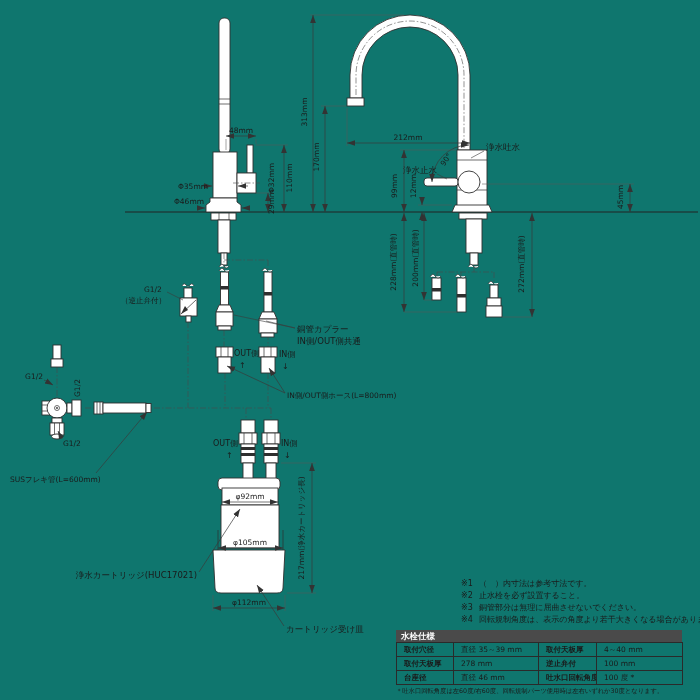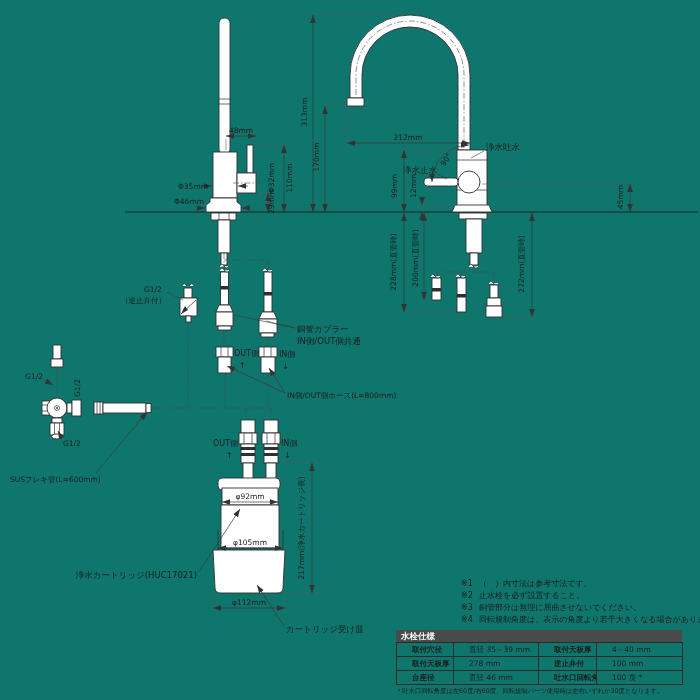--- a/index.html
+++ b/index.html
@@ -18,21 +18,21 @@
   .dim{stroke:#3a3a3a;stroke-width:0.7;fill:none;}
   .ext{stroke:#5a5a5a;stroke-width:0.55;fill:none;}
   .cl{stroke:#4a4a4a;stroke-width:0.6;fill:none;stroke-dasharray:6 2 1.5 2;}
   .ldr{stroke:#3a3a3a;stroke-width:0.6;fill:none;}
   .cnt{stroke:#222;stroke-width:1.2;}
   
   #spec{position:absolute;left:396px;top:630px;width:286px;}
   #spec .hd{background:#4a4a4a;color:#fff;font-size:8.5px;font-weight:bold;
             padding:1px 5px;line-height:10px;}
   #spec table{border-collapse:collapse;width:100%;table-layout:fixed;}
-  #spec td{border:1px solid #2a2a2a;font-size:7.5px;padding:1px 15px;height:11px;
+  #spec td{border:1px solid #2a2a2a;font-size:7.5px;padding:1px 7px;height:11px;
            white-space:nowrap;overflow:hidden;}
   #spec td.k{font-weight:bold;}
   #spec .fn{font-size:6.3px;margin-top:2px;white-space:nowrap;color:#1a1a1a;}
 </style>
 </head>
 <body>
 
 <div id="stage">
 <svg width="700" height="700" viewBox="0 0 700 700">
   <defs>

